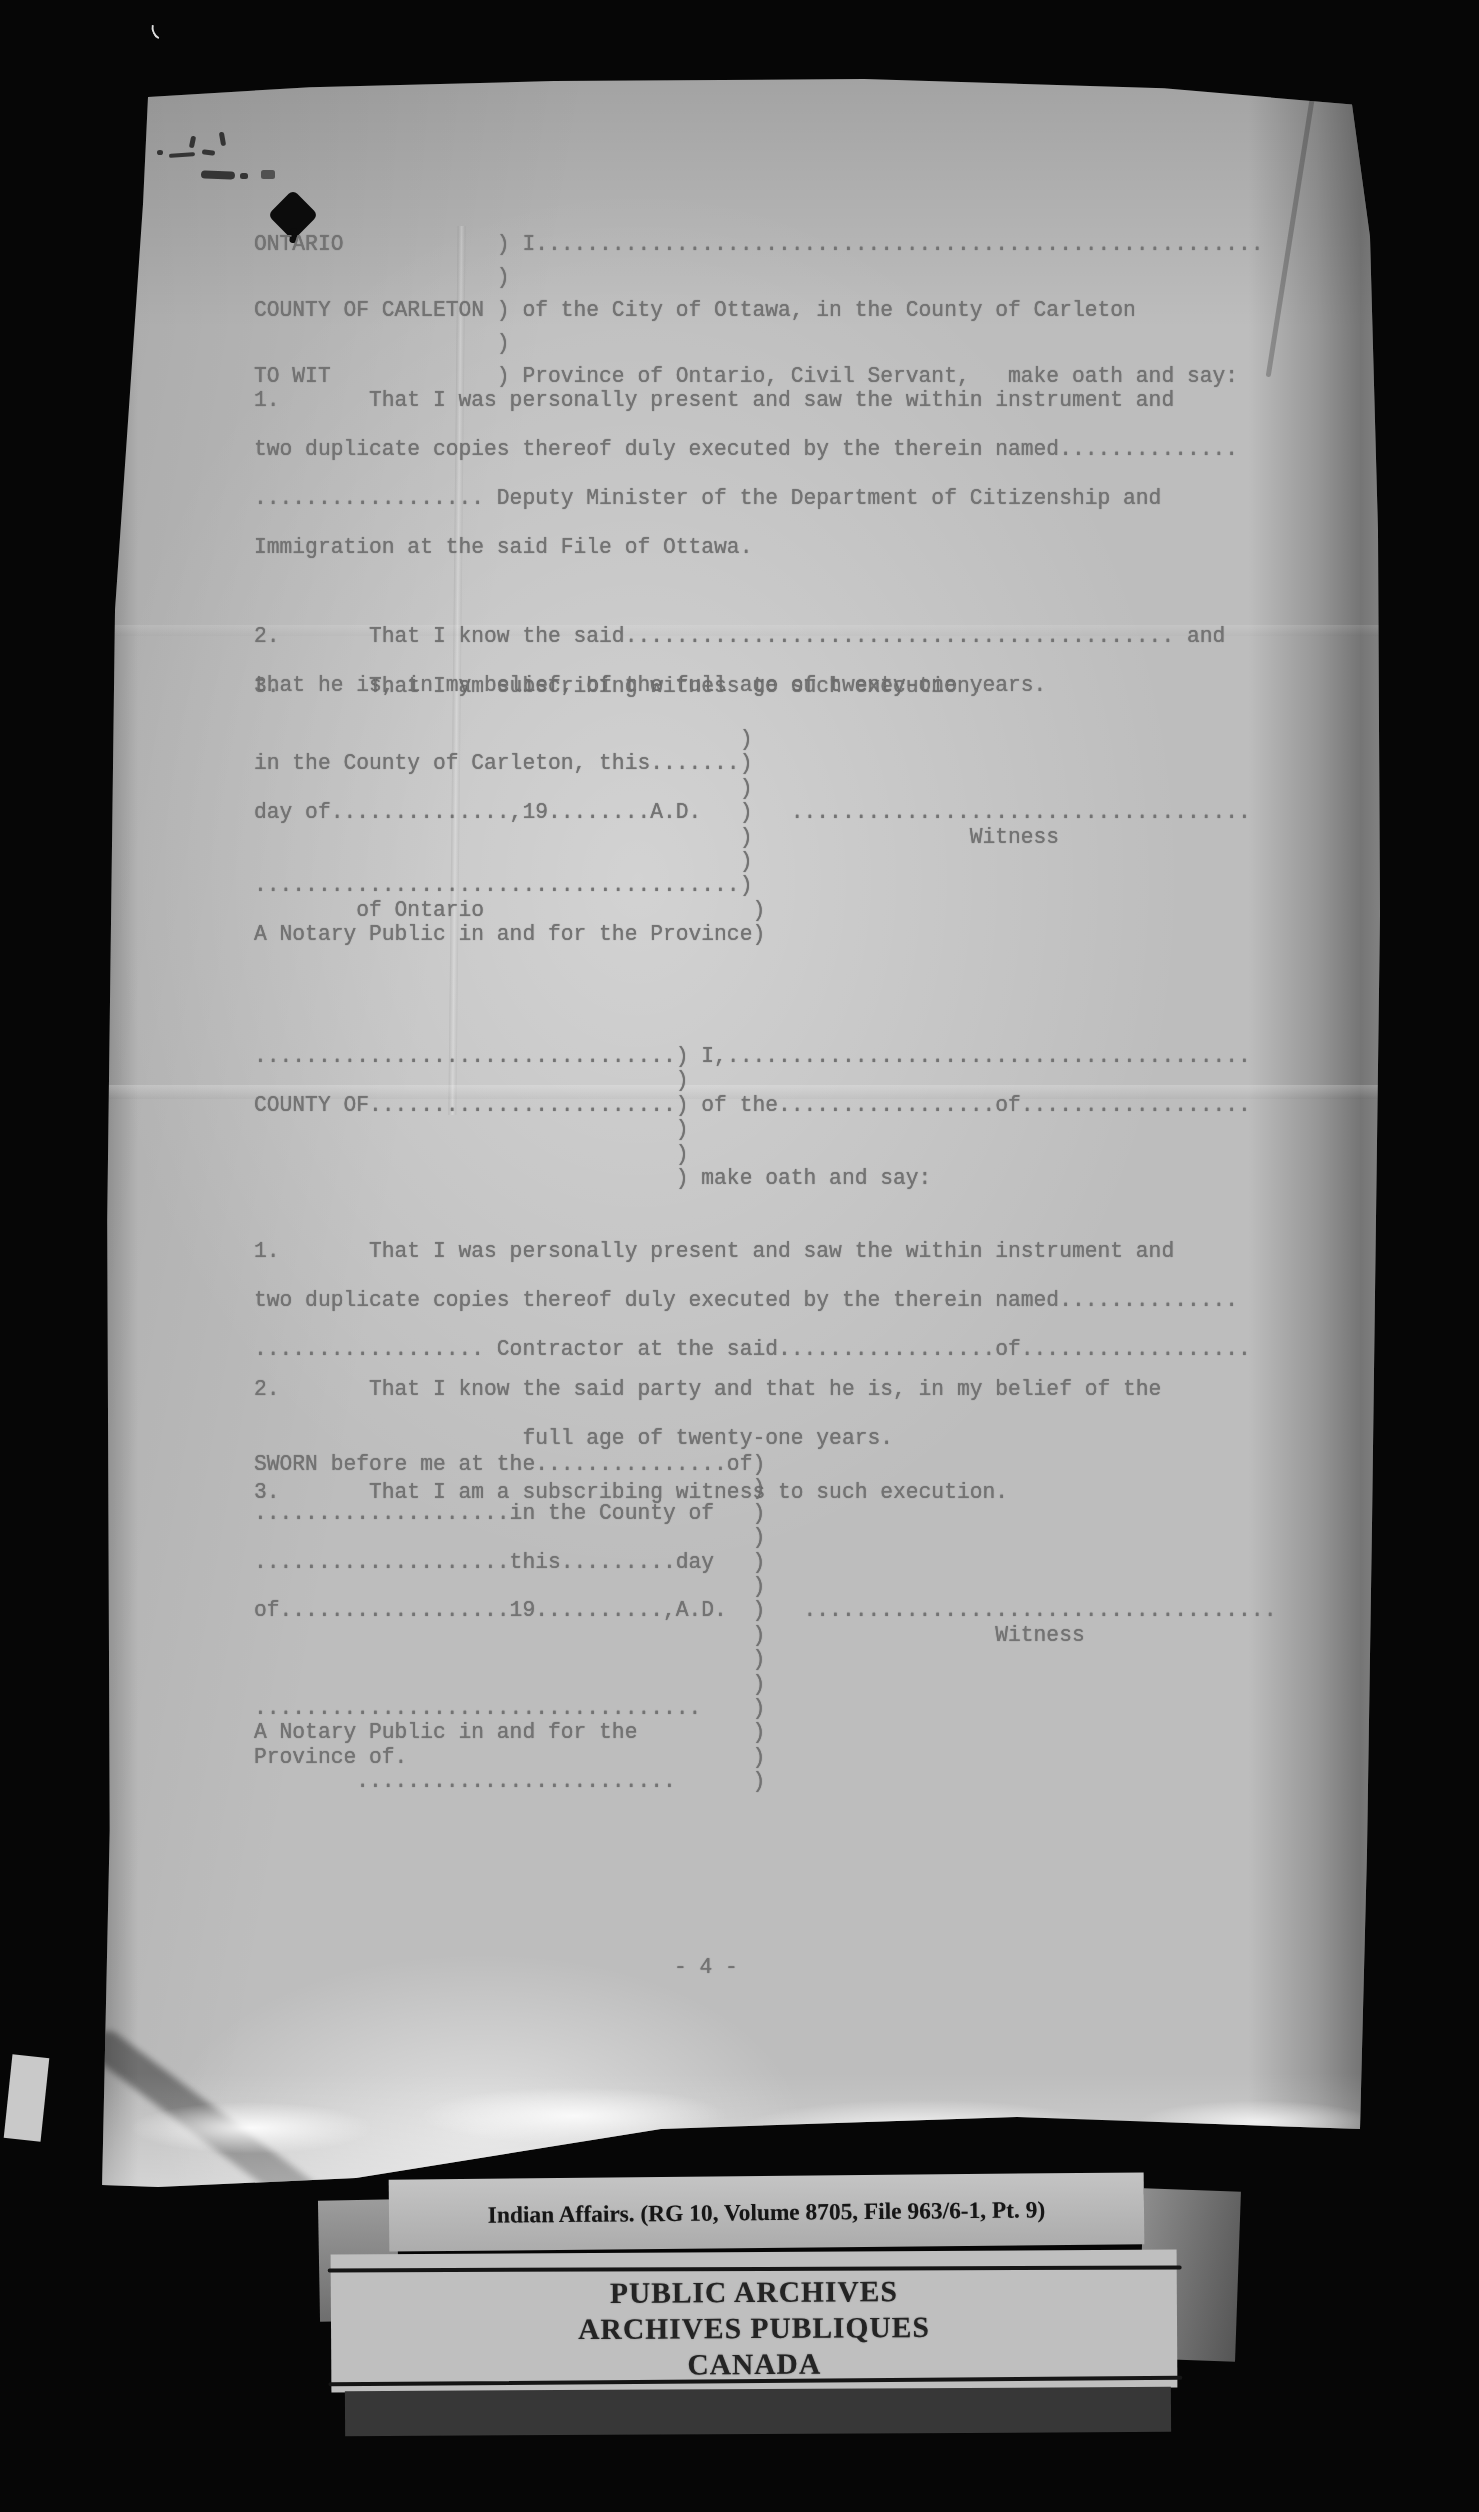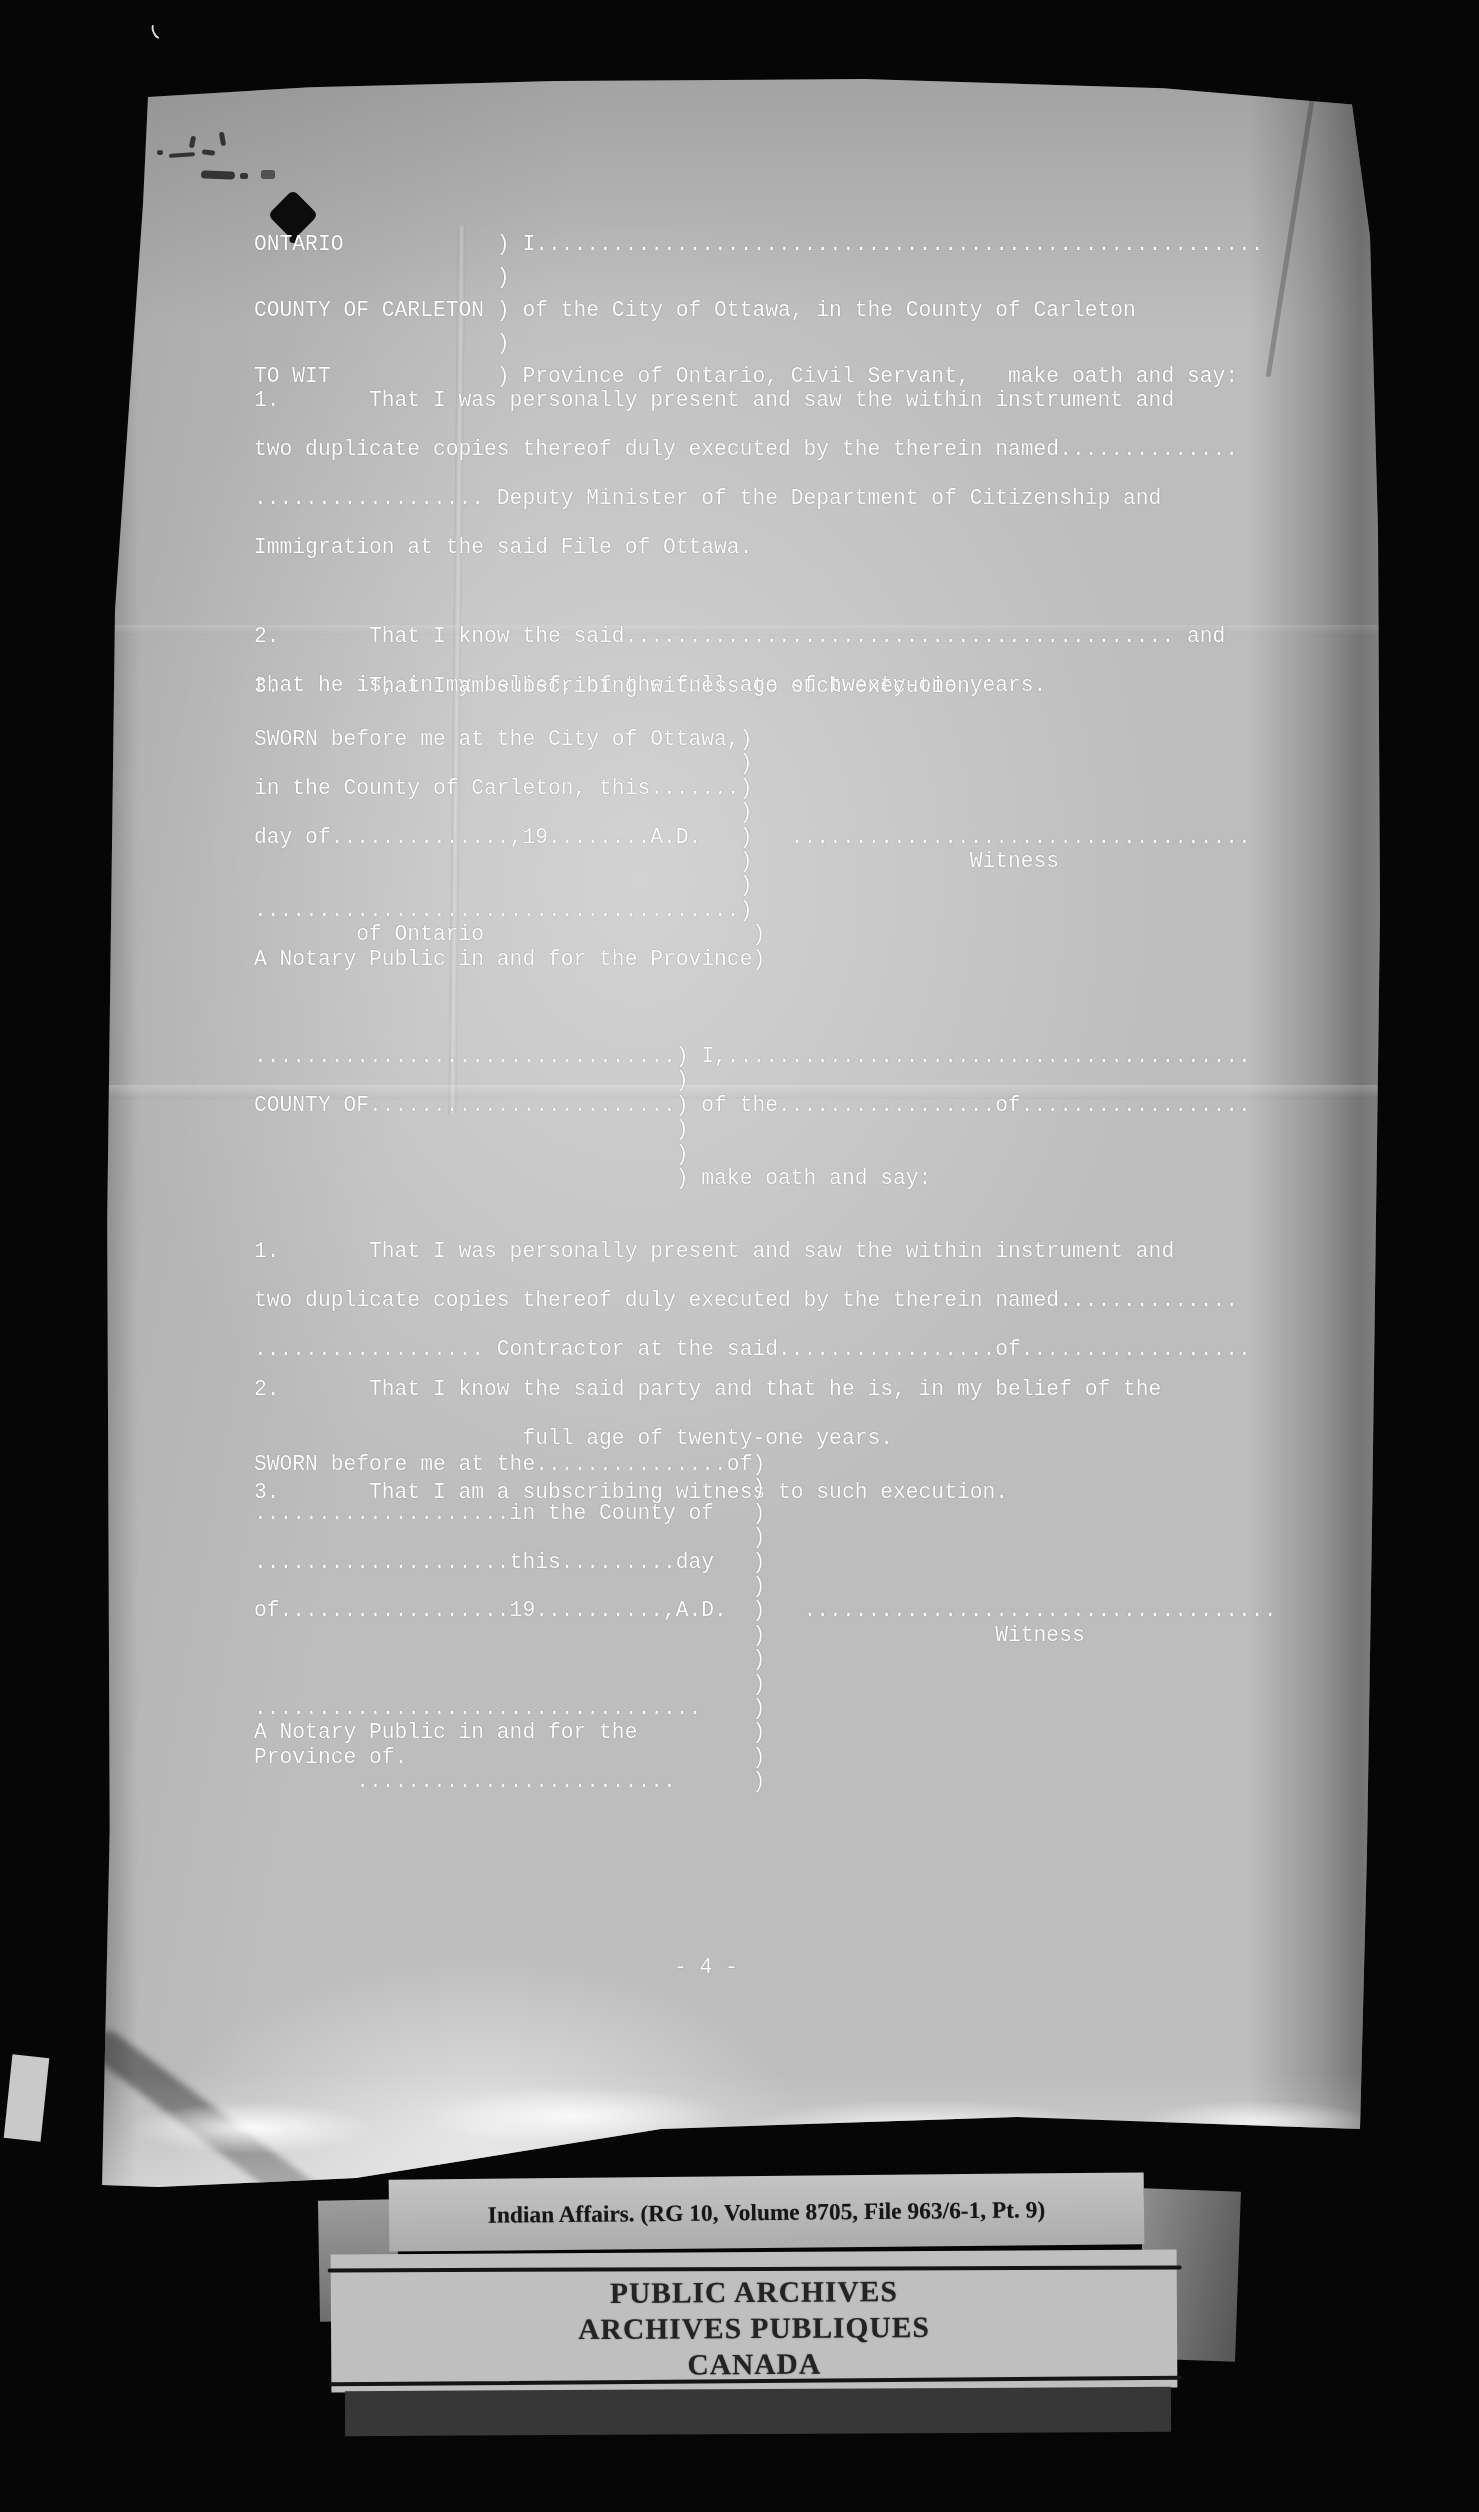--- a/index.html
+++ b/index.html
@@ -34,21 +34,21 @@
     background:
       radial-gradient(168px 36px at 12% 45%, rgba(255,255,255,.92), rgba(255,255,255,0) 72%),
       radial-gradient(218px 41px at 37% 35%, rgba(255,255,255,.85), rgba(255,255,255,0) 70%),
       radial-gradient(264px 46px at 64% 48%, rgba(255,255,255,.88), rgba(255,255,255,0) 70%),
       radial-gradient(168px 30.5px at 90% 40%, rgba(255,255,255,.75), rgba(255,255,255,0) 70%),
       linear-gradient(to bottom, rgba(255,255,255,0), rgba(255,255,255,.40));}
   .fold-shadow-bl{position:absolute;left:7.6px;top:1951px;width:325px;height:33px;background:rgba(22,22,22,.45);
     transform:rotate(37deg);transform-origin:left top;border-radius:15.2px;filter:blur(3px);}
 
   
-  .typed{position:absolute;left:254px;color:#ffffff;font-size:21.3px;
+  .typed{position:absolute;left:254px;color:#737373;font-size:21.3px;
          text-shadow:0 0 1px rgba(15,15,15,.5);}
   .typed .tl{white-space:pre;}
   .b-header1{top:228px;line-height:33px;}
   .b-para1{top:376px;line-height:49px;}
   .b-para2{top:612px;line-height:49px;}
   .b-para3{top:674px;line-height:24.4px;}
   .b-sworn1{top:727px;line-height:24.4px;}
   .b-header2{top:1044px;line-height:24.4px;}
   .b-para4{top:1227px;line-height:49px;}
   .b-para5{top:1365px;line-height:49px;text-align:center;}
@@ -139,21 +139,20 @@
       <div class="tl">Immigration at the said File of Ottawa.</div>
     </div>
   <div class="typed b-para2">
       <div class="tl">2.       That I know the said........................................... and</div>
       <div class="tl">that he is, in my belief, of the full age of twenty-one years.</div>
     </div>
   <div class="typed b-para3">
       <div class="tl">3.       That I am subscribing witness to such execution.</div>
     </div>
   <div class="typed b-sworn1">
-      <div class="tl">SWORN before me at the City of Ottawa,)</div>
       <div class="tl">                                      )</div>
       <div class="tl">in the County of Carleton, this.......)</div>
       <div class="tl">                                      )</div>
       <div class="tl">day of..............,19........A.D.   )   ....................................</div>
       <div class="tl">                                      )                 Witness</div>
       <div class="tl">                                      )</div>
       <div class="tl">......................................)</div>
       <div class="tl">        of Ontario                     )</div>
       <div class="tl">A Notary Public in and for the Province)</div>
     </div>

